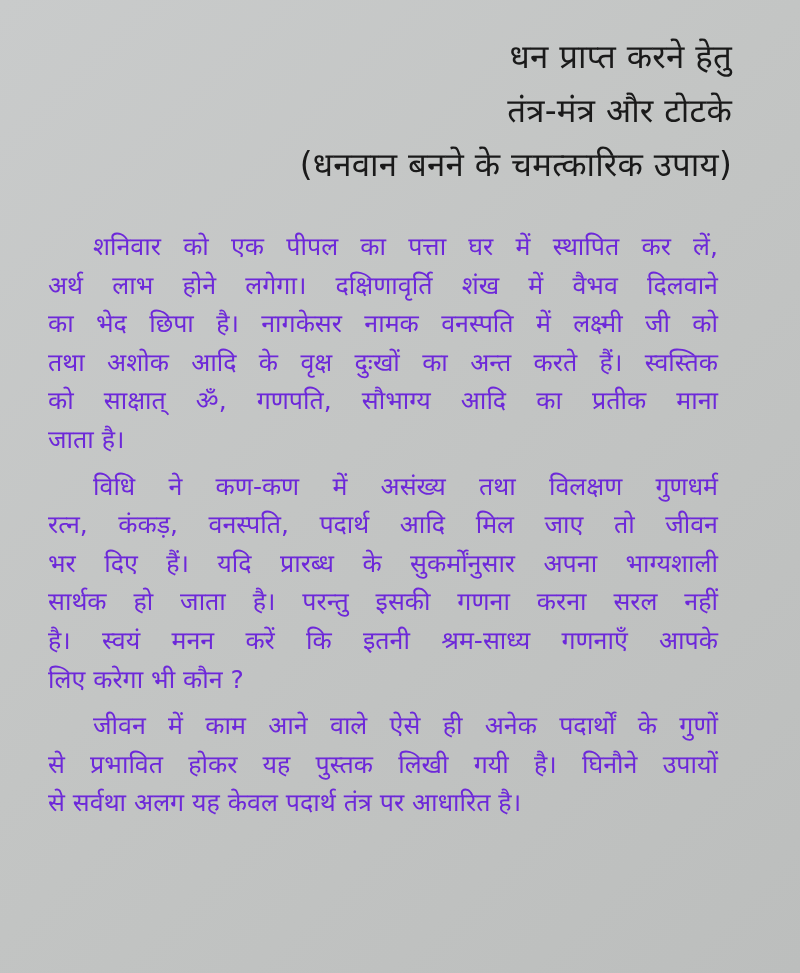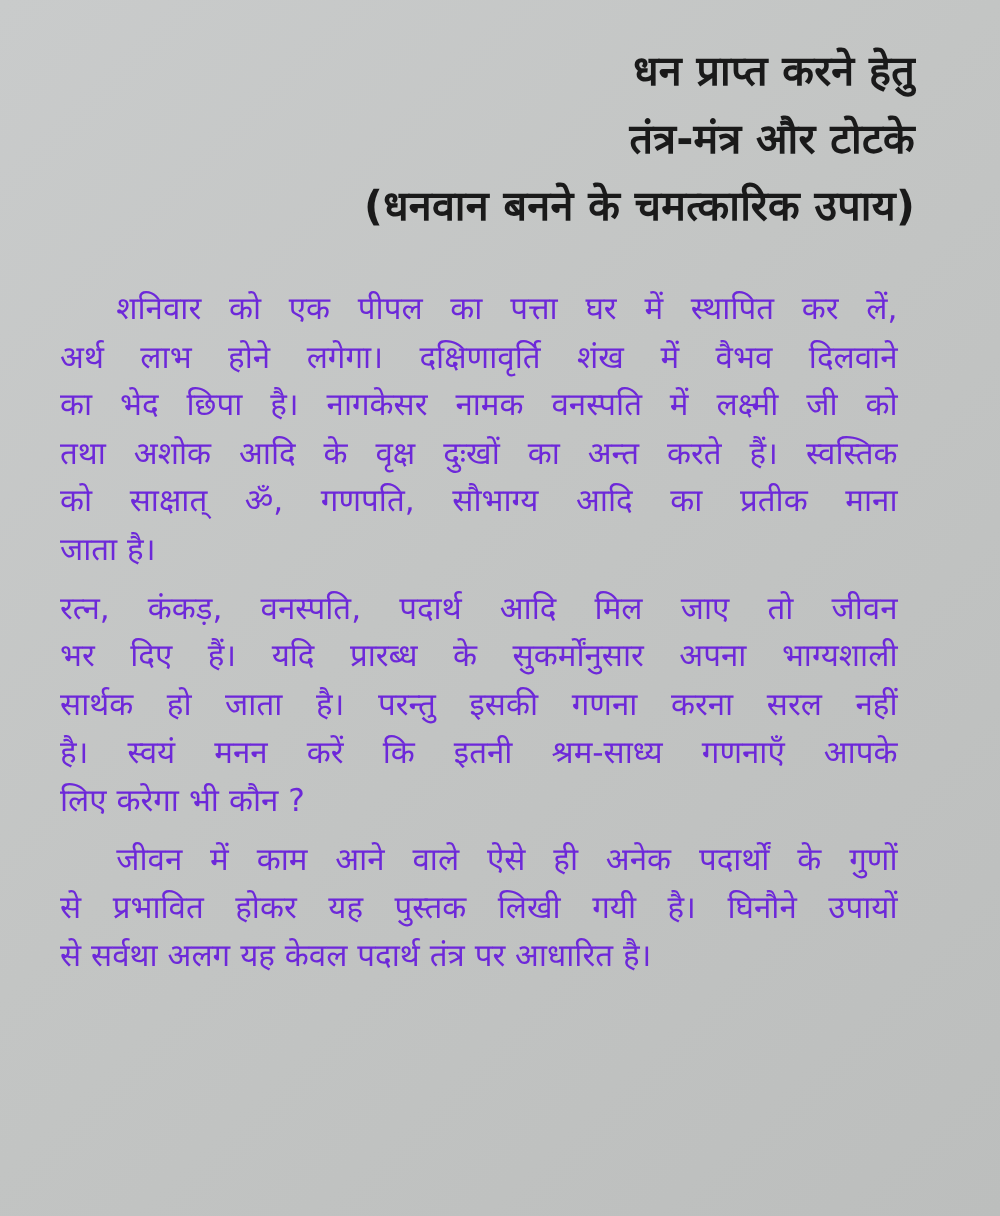--- a/index.html
+++ b/index.html
@@ -18,21 +18,21 @@
     .page {
       position: absolute;
       left: 0; top: 0;
       width: 800px; height: 973px;
     }
     .title-block {
       position: absolute;
       right: 68px;
       top: 30px;
       text-align: right;
-      font-weight: bold;
+      font-weight: normal;
       color: #1a1a1a;
     }
     .title-line {
       font-size: 33px;
       line-height: 54px;
       white-space: nowrap;
       letter-spacing: 0.2px;
     }
     .body-text {
       position: absolute;
@@ -77,20 +77,21 @@
       <div class="line">अर्थ लाभ होने लगेगा। दक्षिणावृर्ति शंख में वैभव दिलवाने</div>
       <div class="line">का भेद छिपा है। नागकेसर नामक वनस्पति में लक्ष्मी जी को</div>
       <div class="line">तथा अशोक आदि के वृक्ष दुःखों का अन्त करते हैं। स्वस्तिक</div>
       <div class="line">को साक्षात् ॐ, गणपति, सौभाग्य आदि का प्रतीक माना</div>
       <div class="line last">जाता है।</div>
     </div>
 
     <div class="para-gap"></div>
 
     <div>
+      <div class="line indent">विधि ने कण-कण में असंख्य तथा विलक्षण गुणधर्म</div>
       <div class="line">रत्न, कंकड़, वनस्पति, पदार्थ आदि मिल जाए तो जीवन</div>
       <div class="line">भर दिए हैं। यदि प्रारब्ध के सुकर्मोंनुसार अपना भाग्यशाली</div>
       <div class="line">सार्थक हो जाता है। परन्तु इसकी गणना करना सरल नहीं</div>
       <div class="line">है। स्वयं मनन करें कि इतनी श्रम-साध्य गणनाएँ आपके</div>
       <div class="line last">लिए करेगा भी कौन ?</div>
     </div>
 
     <div class="para-gap"></div>
 
     <div>

